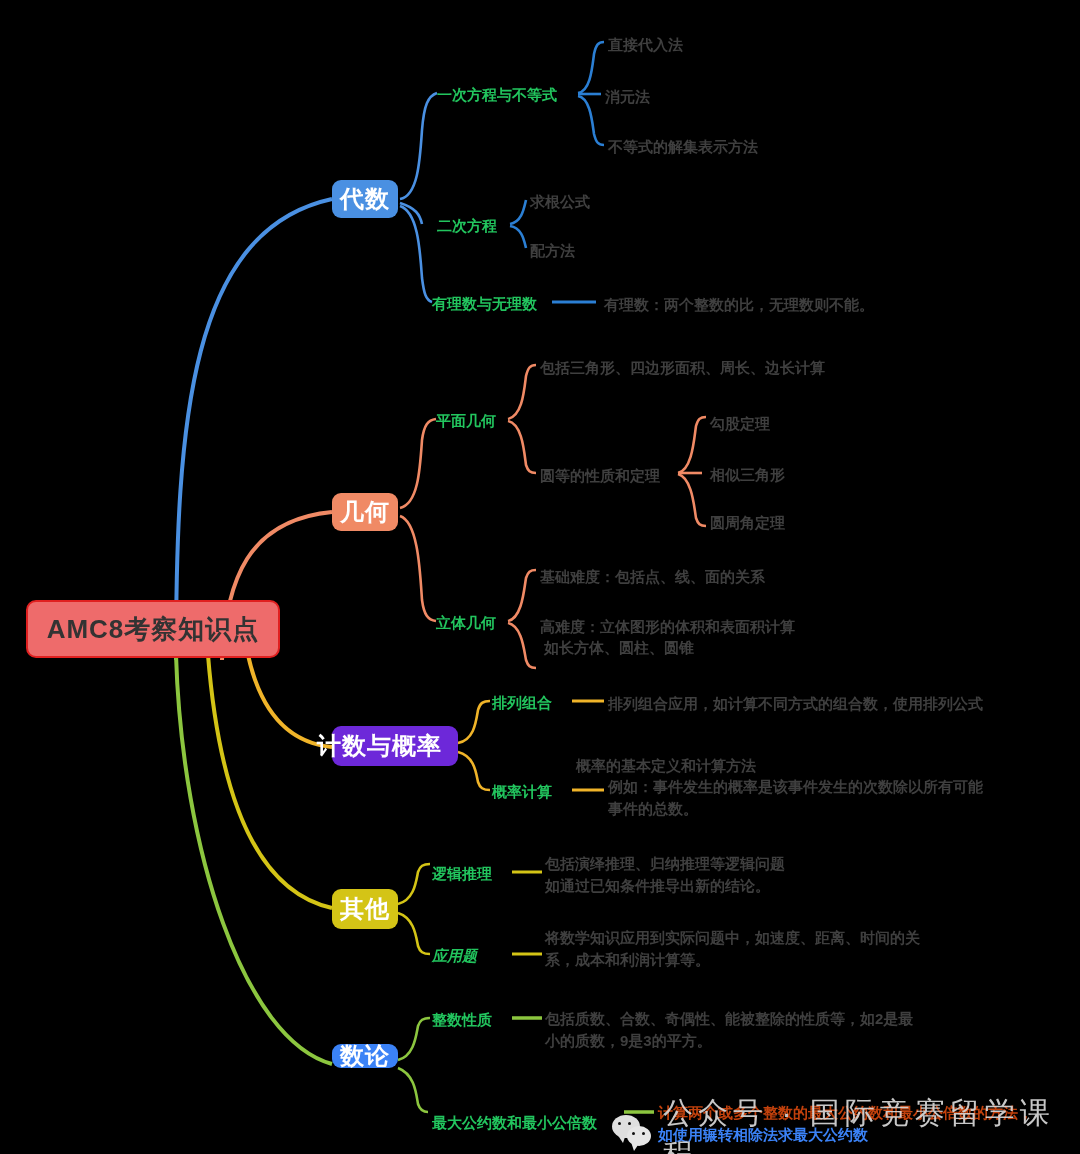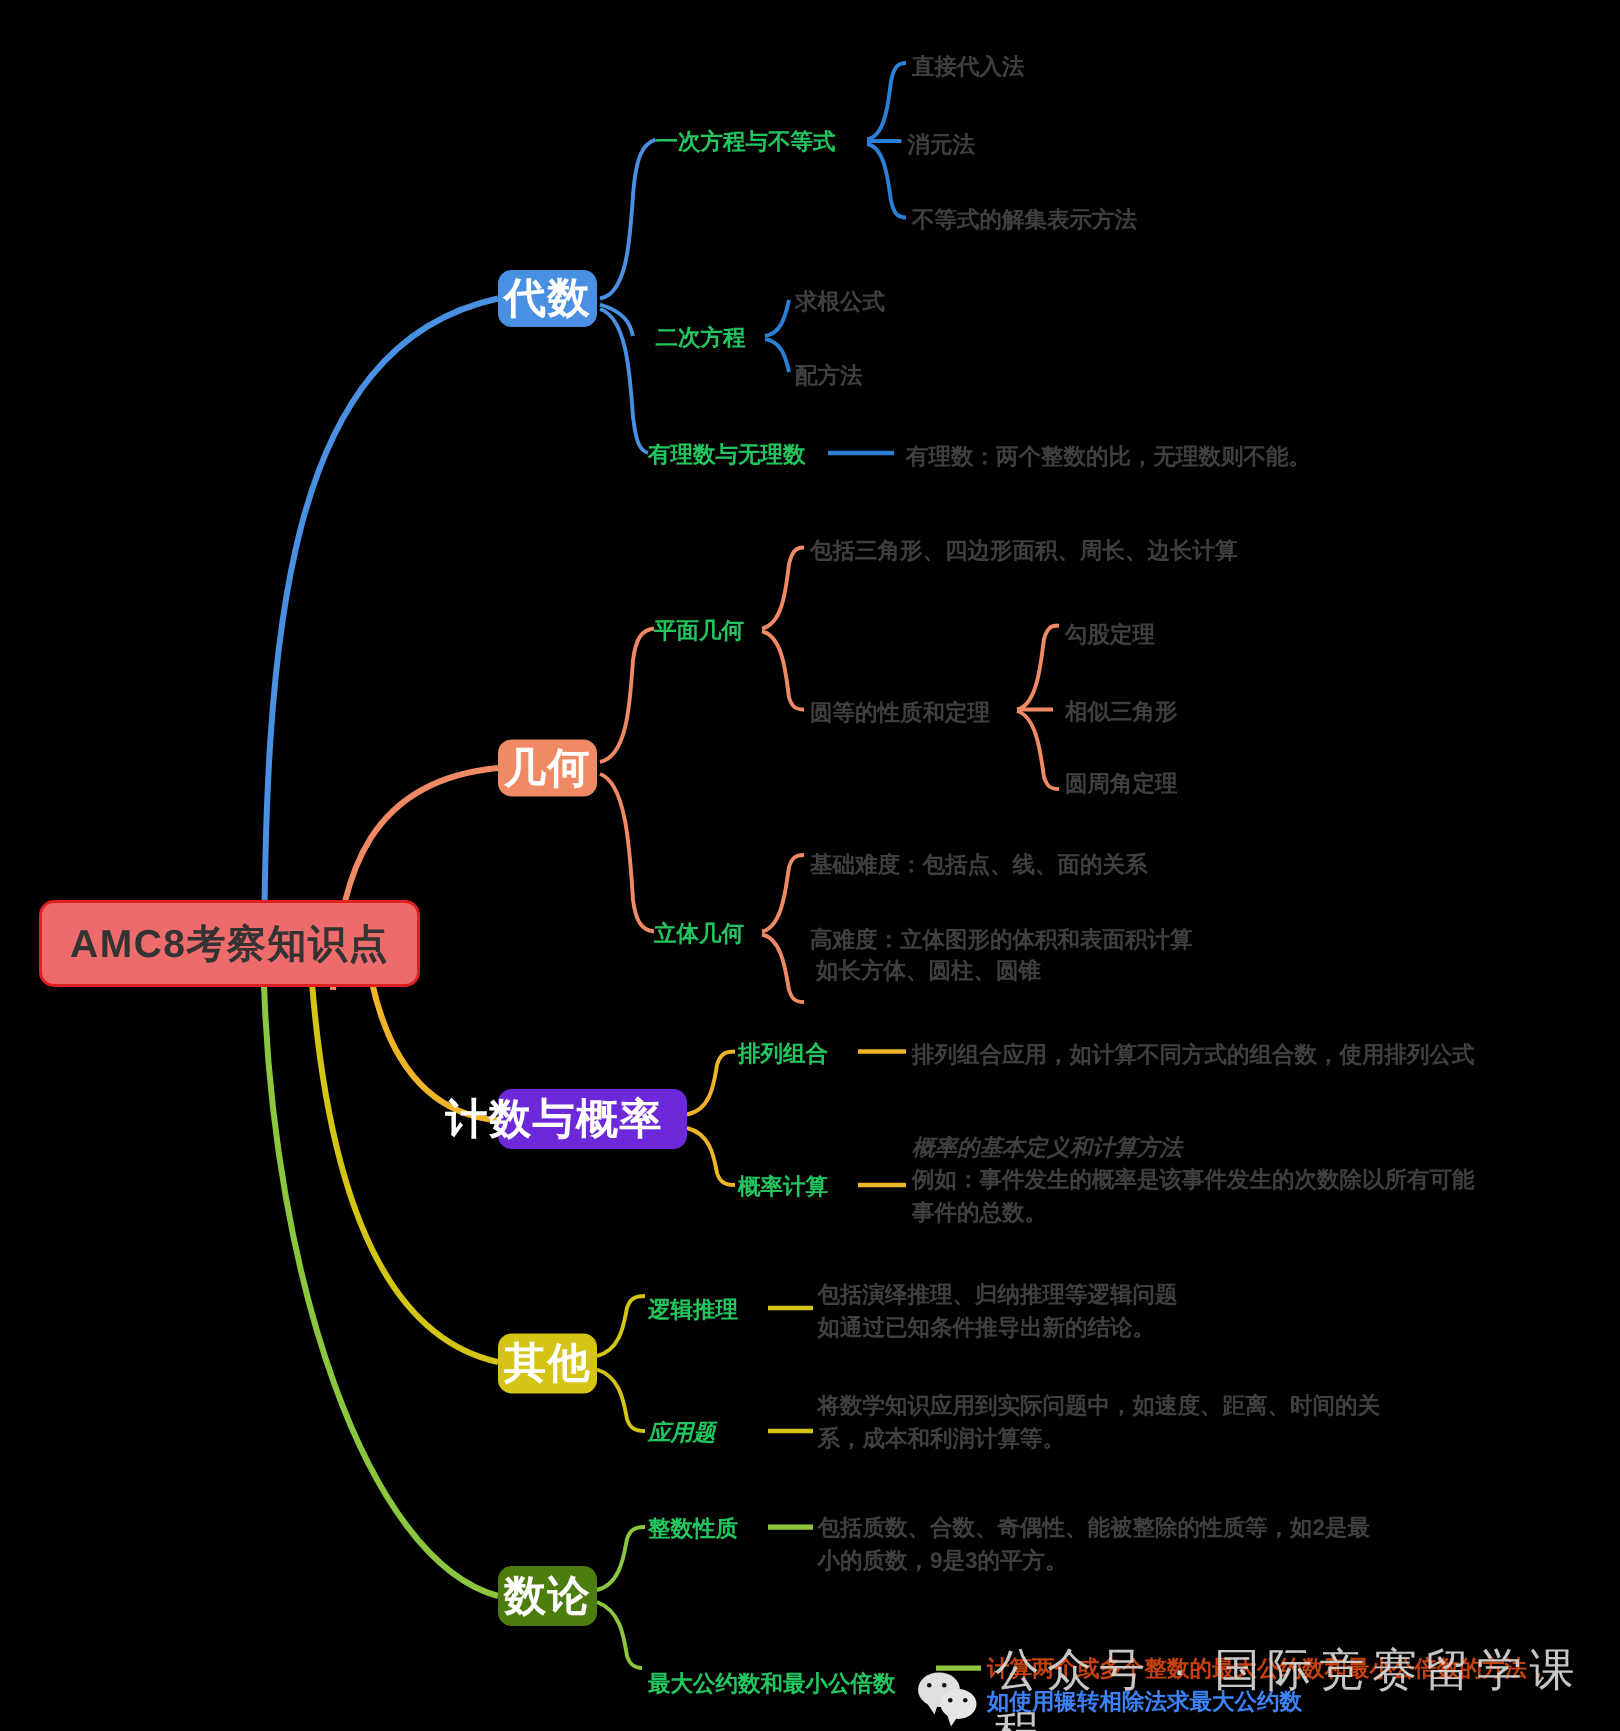--- a/index.html
+++ b/index.html
@@ -43,21 +43,21 @@
     border: 2px solid #e02020;
     color: #333333;
     font-size: 26px;
     font-weight: bold;
     letter-spacing: 1px;
     padding: 0 18px;
   }
   .branch-node {
     border-radius: 9px;
     color: #ffffff;
-    font-size: 28px;
+    font-size: 24px;
     font-weight: bold;
     padding: 0 16px;
     letter-spacing: 1px;
   }
   .topic-label {
     position: absolute;
     color: #22c55e;
     font-size: 15px;
     font-weight: bold;
     white-space: nowrap;
@@ -205,21 +205,21 @@
   </div>
 
   <div class="node branch-node" style="left:332px; top:726px; width:126px; height:40px; background:#6d28d9;justify-content:flex-end;">
     <span>计数与概率</span>
   </div>
 
   <div class="node branch-node" style="left:332px; top:889px; width:66px; height:40px; background:#d4c416;">
     <span>其他</span>
   </div>
 
-  <div class="node branch-node" style="left:332px; top:1044px; width:66px; height:40px; background:#4d7c0f;">
+  <div class="node branch-node" style="left:332px; top:1044px; width:66px; height:24px; background:#3b82f6;">
     <span>数论</span>
   </div>
 
   <div class="topic-label right" style="left:437px; top:85px;">一次方程与不等式</div>
   <div class="topic-label right" style="left:437px; top:216px;">二次方程</div>
   <div class="topic-label right" style="left:432px; top:294px;">有理数与无理数</div>
 
   <div class="leaf-label" style="left:608px; top:34px;">直接代入法</div>
   <div class="leaf-label" style="left:605px; top:86px;">消元法</div>
   <div class="leaf-label" style="left:608px; top:136px;">不等式的解集表示方法</div>
@@ -236,21 +236,21 @@
   <div class="leaf-label" style="left:710px; top:464px;">相似三角形</div>
   <div class="leaf-label" style="left:710px; top:512px;">圆周角定理</div>
   <div class="leaf-label" style="left:540px; top:566px;">基础难度：包括点、线、面的关系</div>
   <div class="leaf-label" style="left:540px; top:616px;">高难度：立体图形的体积和表面积计算</div>
   <div class="leaf-label" style="left:544px; top:637px;">如长方体、圆柱、圆锥</div>
 
   <div class="topic-label right" style="left:492px; top:693px;">排列组合</div>
   <div class="topic-label right" style="left:492px; top:782px;">概率计算</div>
 
   <div class="leaf-label" style="left:608px; top:693px;">排列组合应用，如计算不同方式的组合数，使用排列公式</div>
-  <div class="leaf-label" style="left:608px; top:755px;font-style:italic;">概率的基本定义和计算方法</div>
+  <div class="leaf-label" style="left:576px; top:755px;">概率的基本定义和计算方法</div>
   <div class="leaf-label" style="left:608px; top:776px;">例如：事件发生的概率是该事件发生的次数除以所有可能</div>
   <div class="leaf-label" style="left:608px; top:798px;">事件的总数。</div>
 
   <div class="topic-label right" style="left:432px; top:864px;">逻辑推理</div>
   <div class="topic-label right" style="left:432px; top:946px;font-style:italic;">应用题</div>
 
   <div class="leaf-label" style="left:545px; top:853px;">包括演绎推理、归纳推理等逻辑问题</div>
   <div class="leaf-label" style="left:545px; top:875px;">如通过已知条件推导出新的结论。</div>
   <div class="leaf-label" style="left:545px; top:927px;">将数学知识应用到实际问题中，如速度、距离、时间的关</div>
   <div class="leaf-label" style="left:545px; top:949px;">系，成本和利润计算等。</div>

